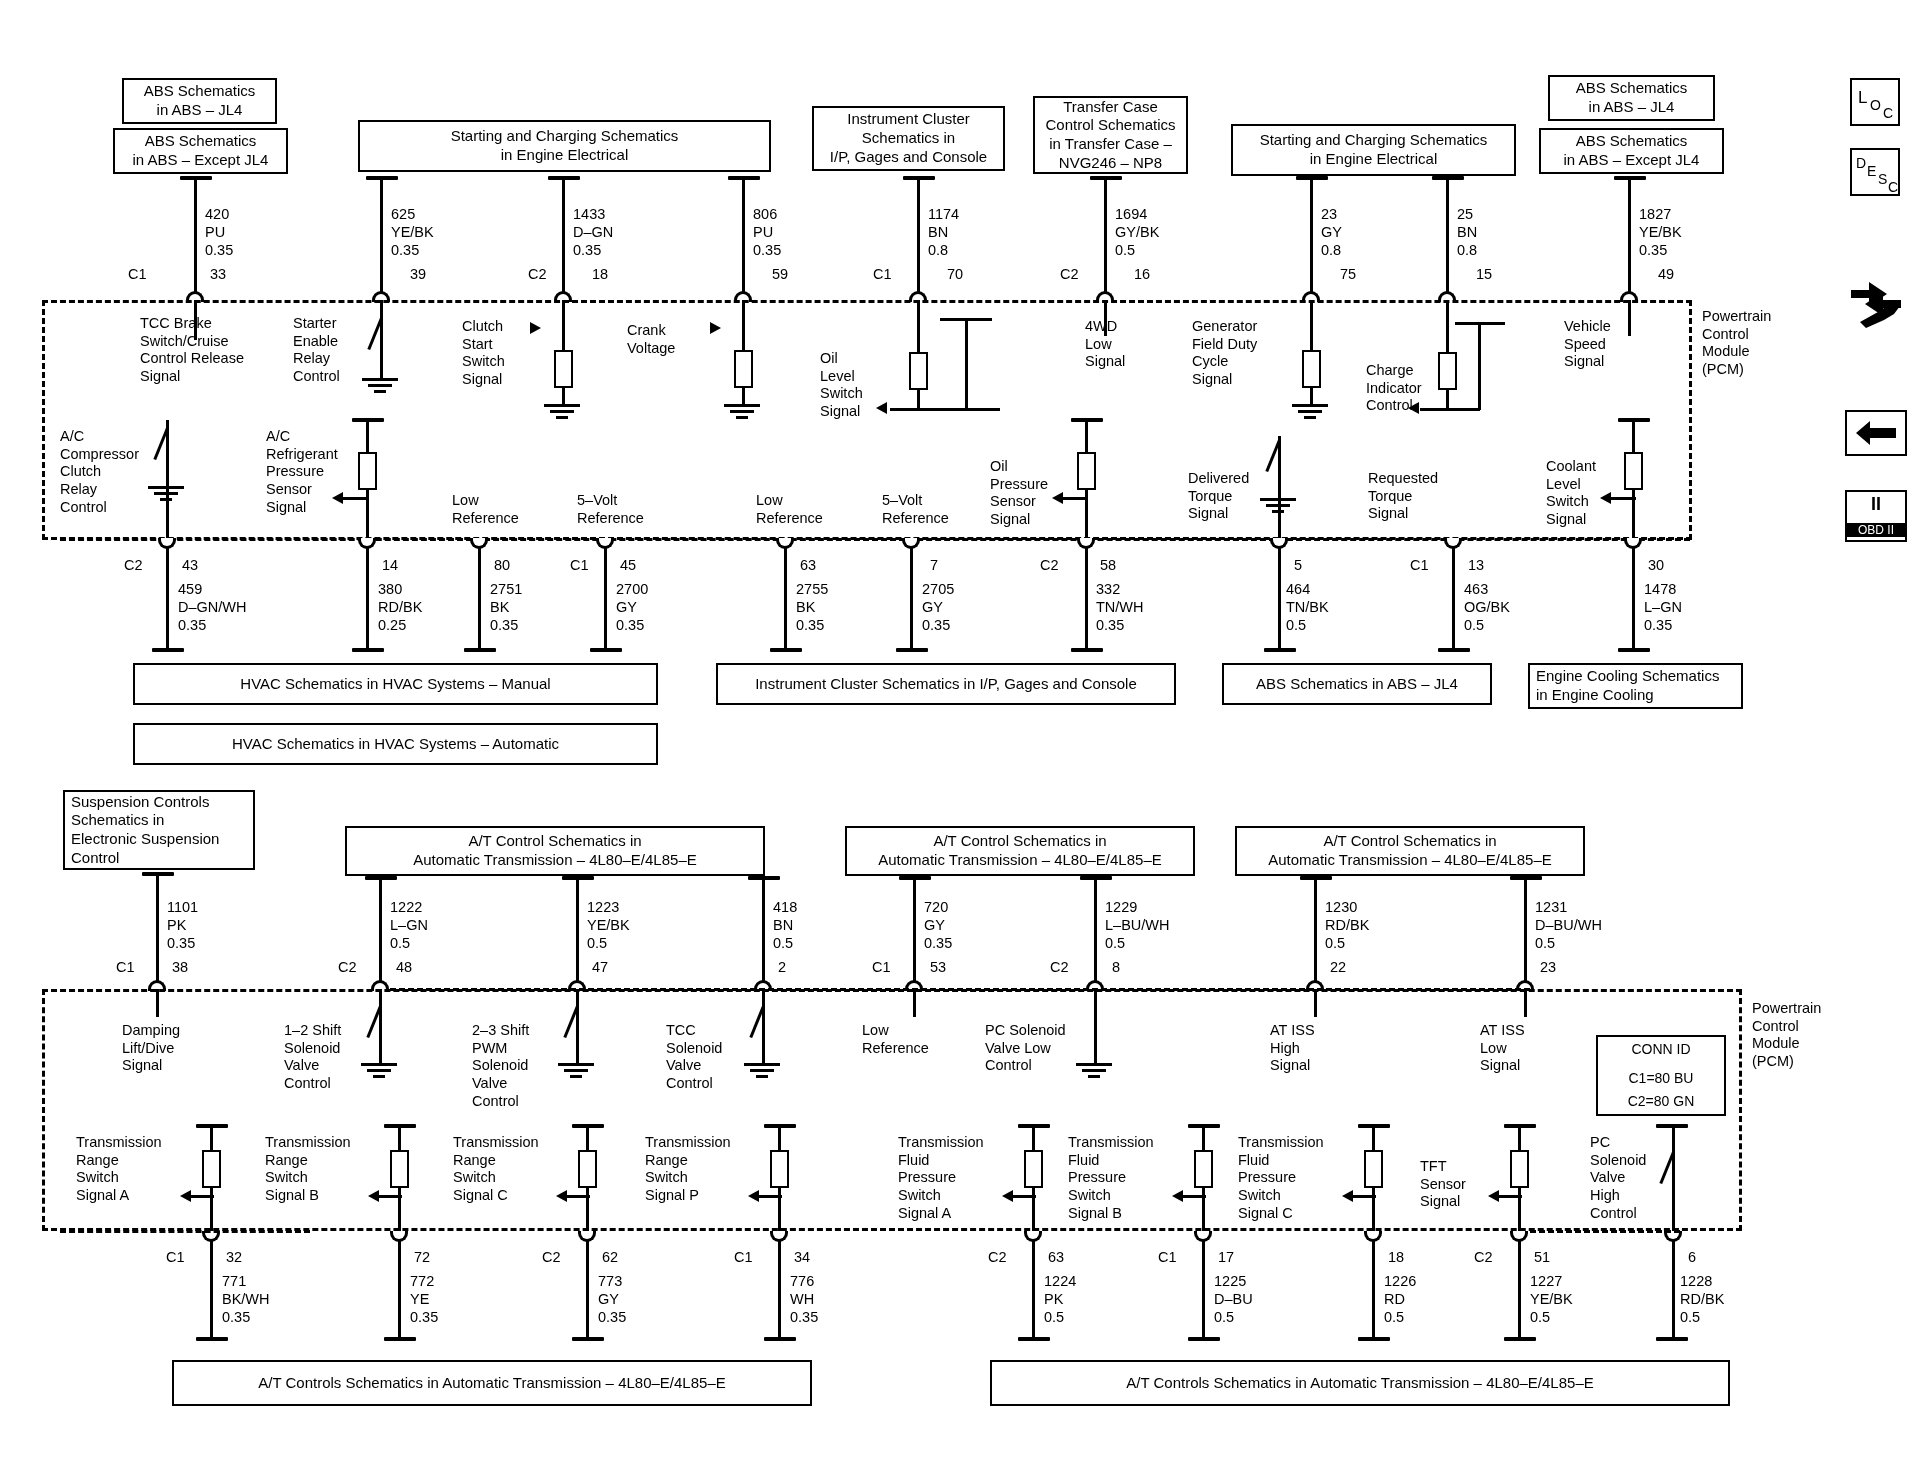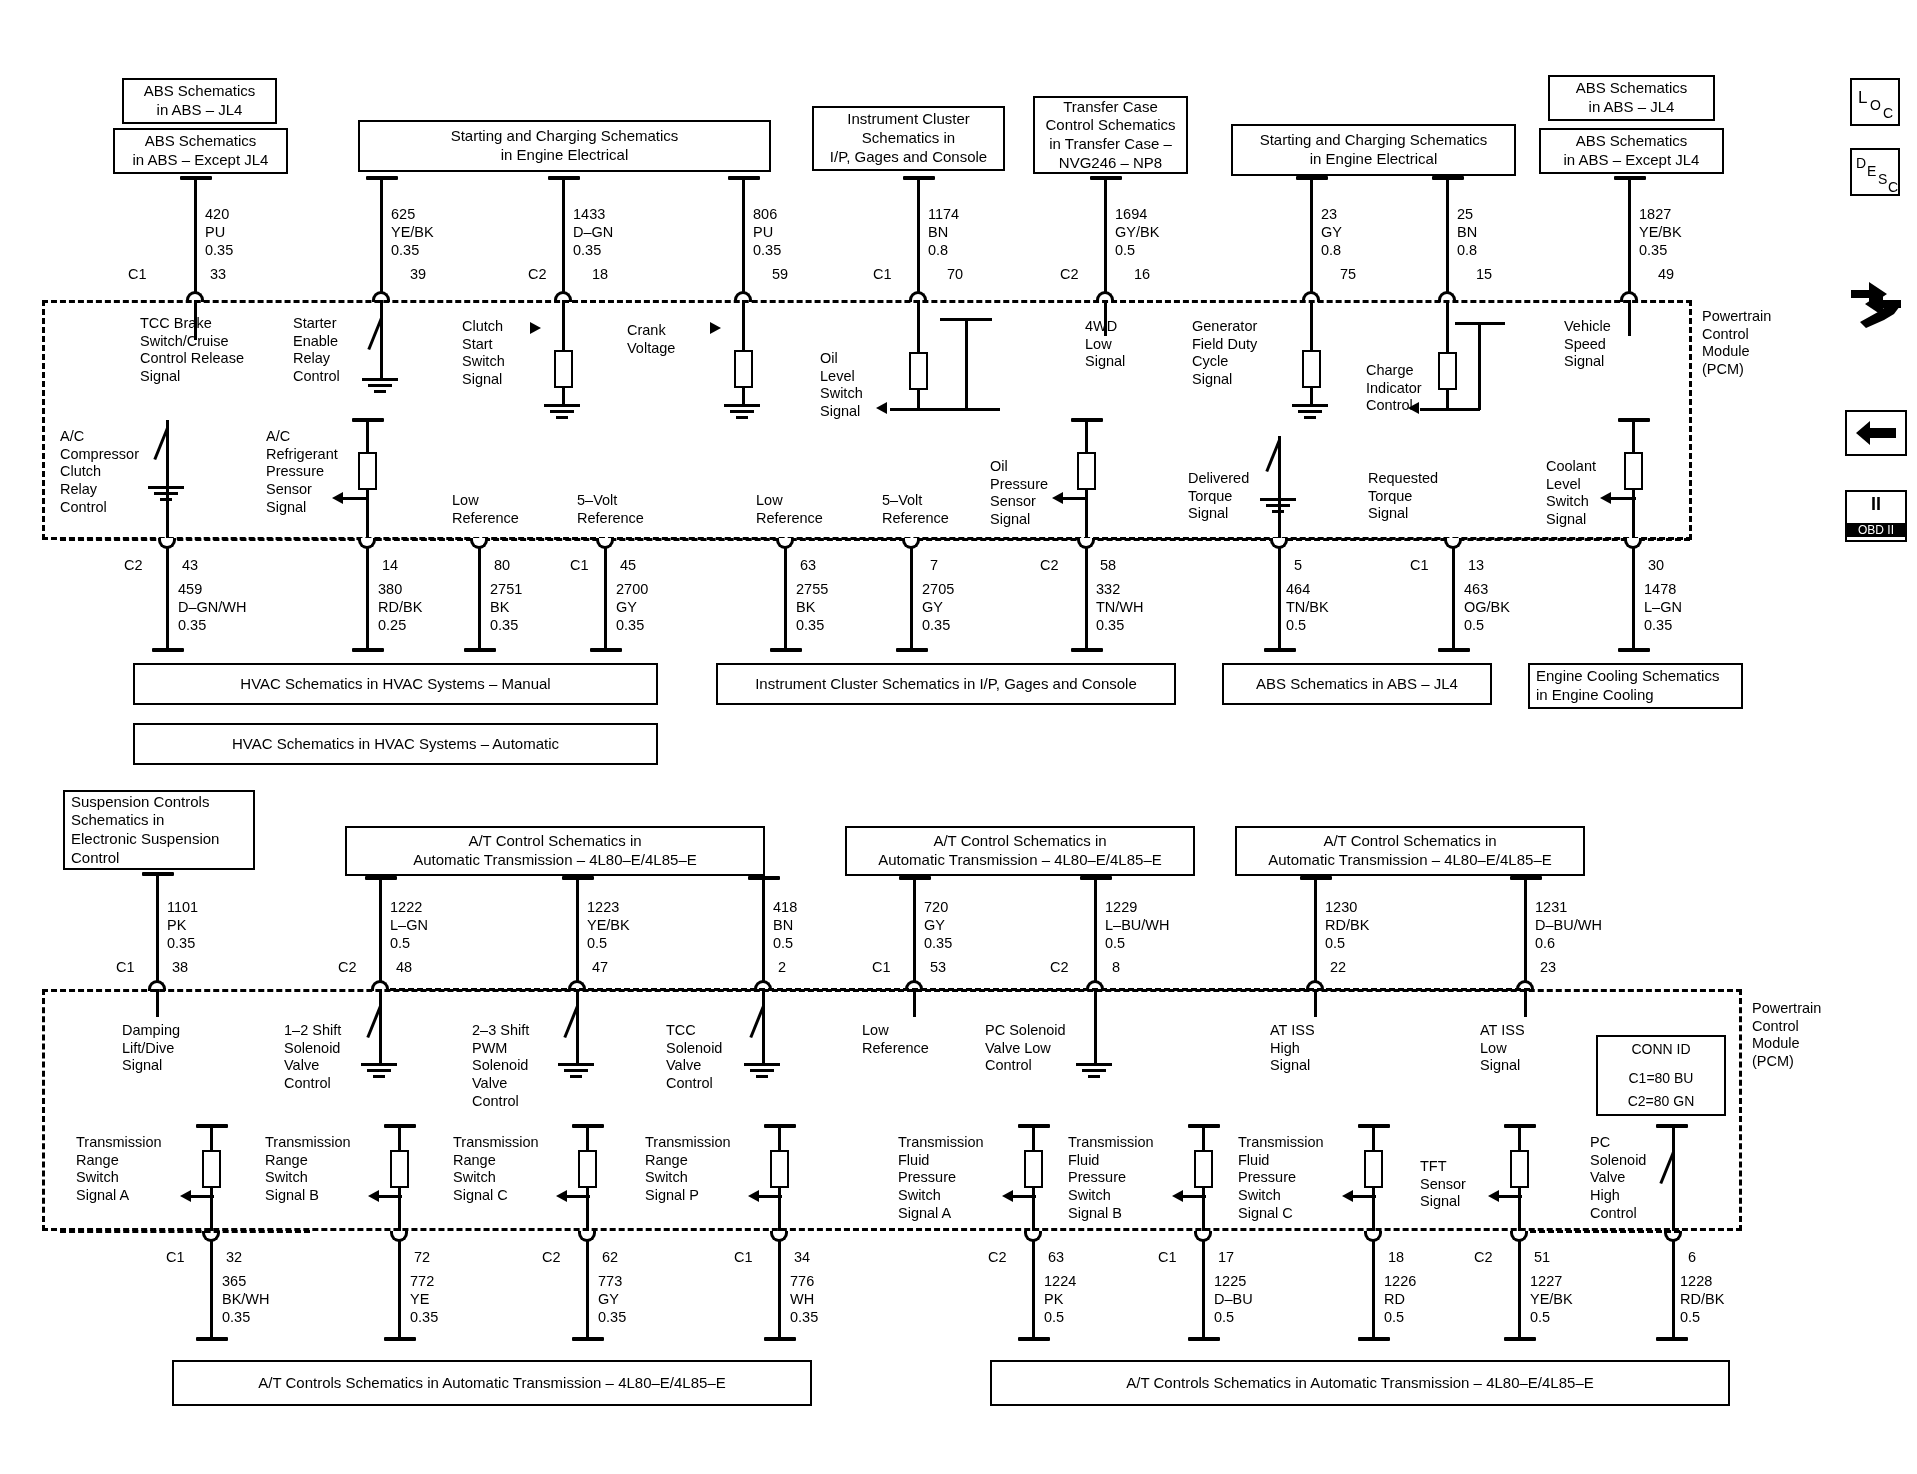--- a/index.html
+++ b/index.html
@@ -489,21 +489,21 @@
   <div class="conn" style="left:1306px;top:980px;"></div>
   <div class="vline" style="left:1314px;top:989px;height:28px;"></div>
   <div class="lbl" style="left:1270px;top:1022px;">AT ISS
 High
 Signal</div>
 
   <div class="cap" style="left:1510px;top:876px;width:32px;"></div>
   <div class="vline" style="left:1524px;top:876px;height:114px;"></div>
   <div class="num" style="left:1535px;top:898px;">1231
 D–BU/WH
-0.6</div>
+0.5</div>
   <div class="num" style="left:1540px;top:958px;">23</div>
   <div class="conn" style="left:1516px;top:980px;"></div>
   <div class="vline" style="left:1524px;top:989px;height:28px;"></div>
   <div class="lbl" style="left:1480px;top:1022px;">AT ISS
 Low
 Signal</div>
 
   <div class="dashline" style="left:390px;top:988px;width:1140px;"></div>
 
   <div class="pcmbox" style="left:42px;top:989px;width:1700px;height:242px;"></div>
@@ -522,21 +522,21 @@
 Signal A</div>
   <div class="vline" style="left:210px;top:1124px;height:108px;"></div>
   <div class="cap" style="left:196px;top:1124px;width:32px;"></div>
   <div class="res" style="left:202px;top:1150px;width:19px;height:38px;"></div>
   <div class="arrowL" style="left:180px;top:1190px;"></div>
   <div class="hline" style="left:190px;top:1195px;width:24px;"></div>
   <div class="vline" style="left:210px;top:1231px;height:106px;"></div>
   <div class="conn" style="left:202px;top:1231px;transform:rotate(180deg);"></div>
   <div class="num" style="left:166px;top:1248px;">C1</div>
   <div class="num" style="left:226px;top:1248px;">32</div>
-  <div class="num" style="left:222px;top:1272px;">365
+  <div class="num" style="left:222px;top:1272px;">771
 BK/WH
 0.35</div>
   <div class="cap" style="left:196px;top:1337px;width:32px;"></div>
 
   <div class="lbl" style="left:265px;top:1134px;">Transmission
 Range
 Switch
 Signal B</div>
   <div class="vline" style="left:398px;top:1124px;height:108px;"></div>
   <div class="cap" style="left:384px;top:1124px;width:32px;"></div>

